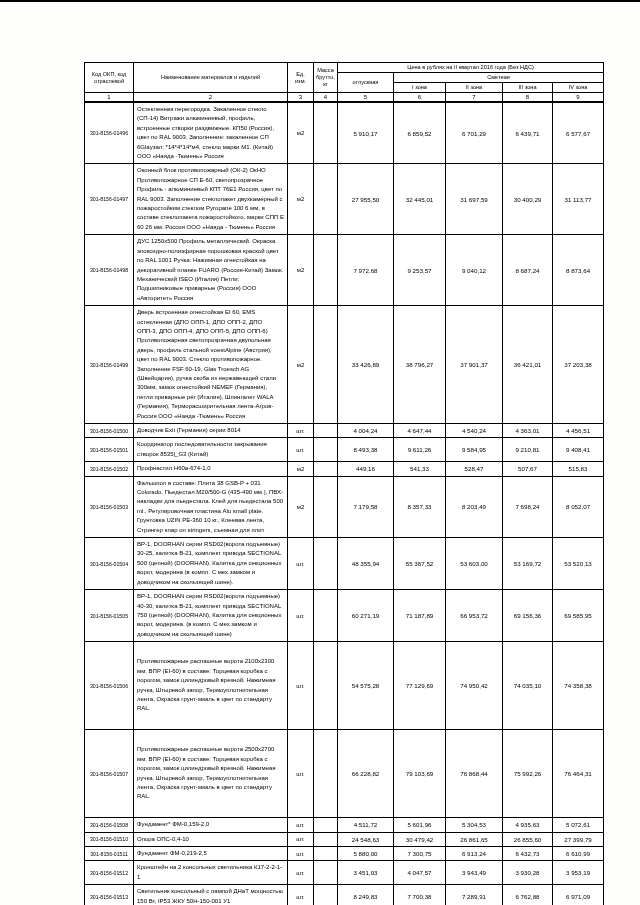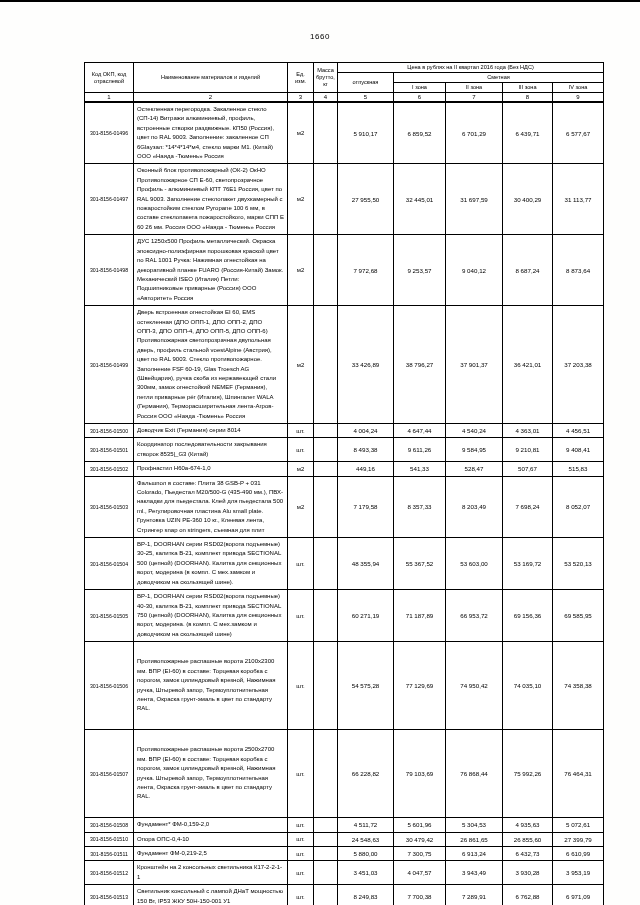--- a/index.html
+++ b/index.html
@@ -37,21 +37,20 @@
   td.desc { font-size:6px; line-height:9.4px; text-align:left; padding:2px 3px; }
   td.unit, td.mass { font-size:6px; text-align:center; }
   td.num { font-size:6.2px; text-align:center; white-space:nowrap; }
   tr.tall { height:88px; }
 </style>
 </head>
 <body>
 
 <div class="page">
   <div class="scan-edge"></div>
-  <div class="page-number">1660</div>
 
   <table class="price-table">
     <colgroup>
       <col style="width:49px">
         <col style="width:154px">
         <col style="width:26px">
       <col style="width:24px">
         <col style="width:56px">
         <col style="width:52px">
       <col style="width:57px">

